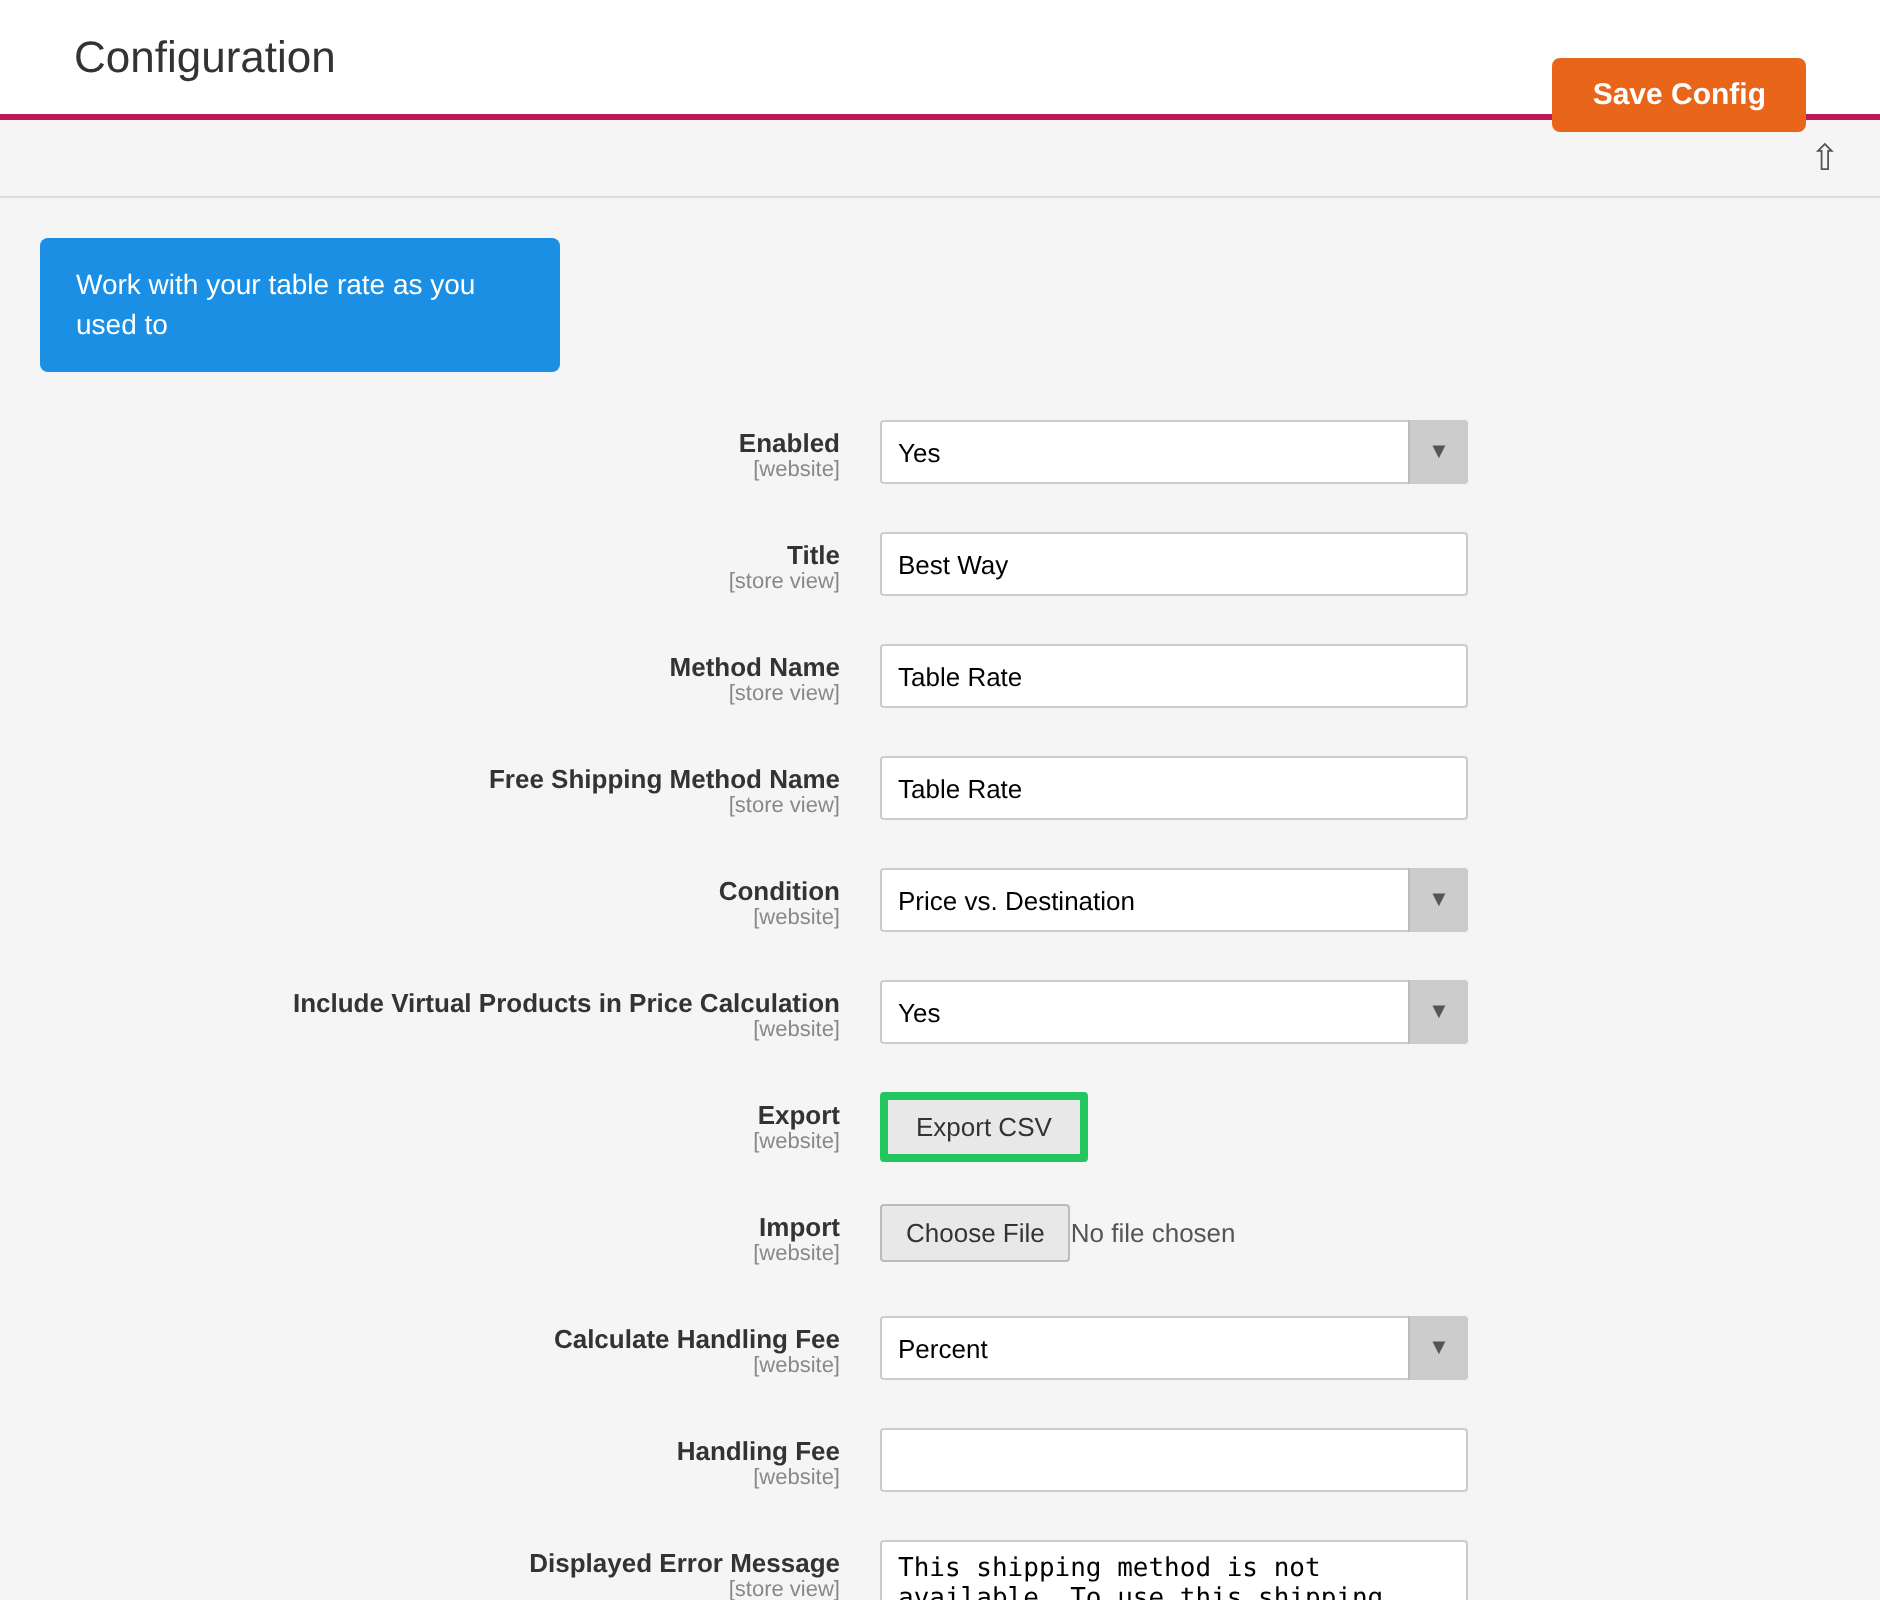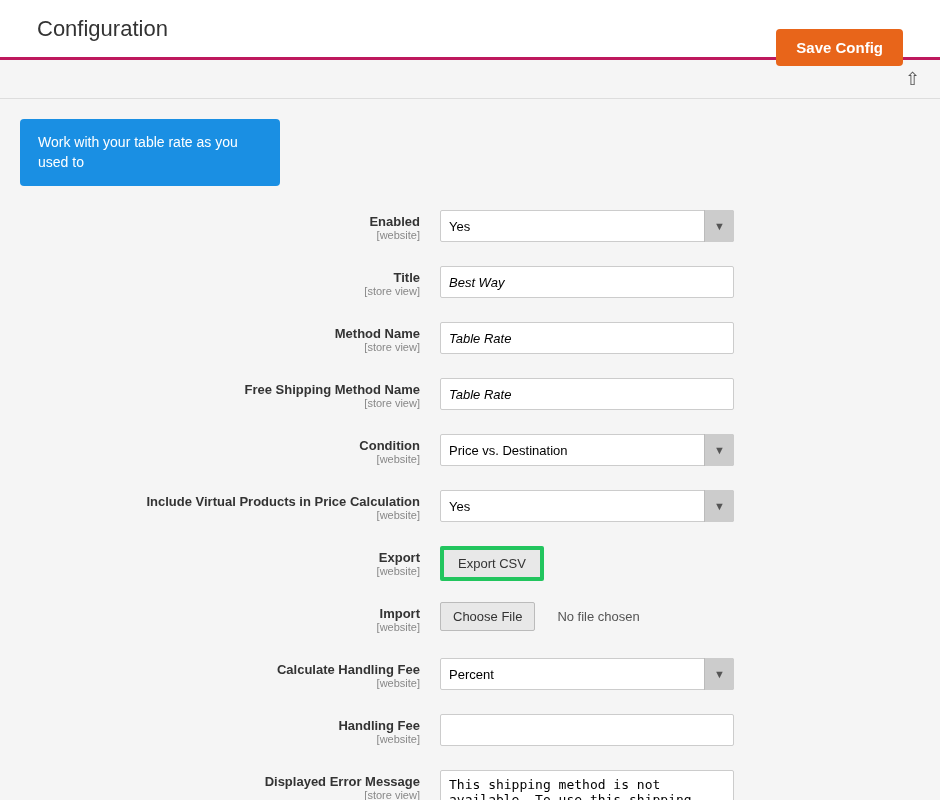--- a/index.html
+++ b/index.html
@@ -107,21 +107,20 @@
 
     
     .text-input {
       width: 294px;
       height: 32px;
       border: 1px solid #ccc;
       padding: 4px 8px;
       font-size: 13px;
       border-radius: 2px;
       background: #fff;
-      font-style: italic;
     }
     .select-wrapper {
       position: relative;
       width: 294px;
     }
     .select-input {
       width: 100%;
       height: 32px;
       border: 1px solid #ccc;
       padding: 4px 30px 4px 8px;
@@ -157,35 +156,33 @@
       font-size: 13px;
       border-radius: 2px;
       cursor: pointer;
       color: #333;
     }
 
     
     .file-input-wrapper {
       display: flex;
       align-items: center;
-      gap: 10px;
     }
     .choose-file-btn {
       background: #e8e8e8;
       border: 1px solid #bbb;
       padding: 6px 12px;
       font-size: 13px;
       border-radius: 2px;
       cursor: pointer;
       color: #333;
     }
     .no-file-text {
       color: #555;
       font-size: 13px;
-      margin-left: 12px;
     }
 
     
     .error-textarea {
       width: 294px;
       height: 90px;
       border: 1px solid #ccc;
       padding: 6px 8px;
       font-size: 13px;
       border-radius: 2px;

